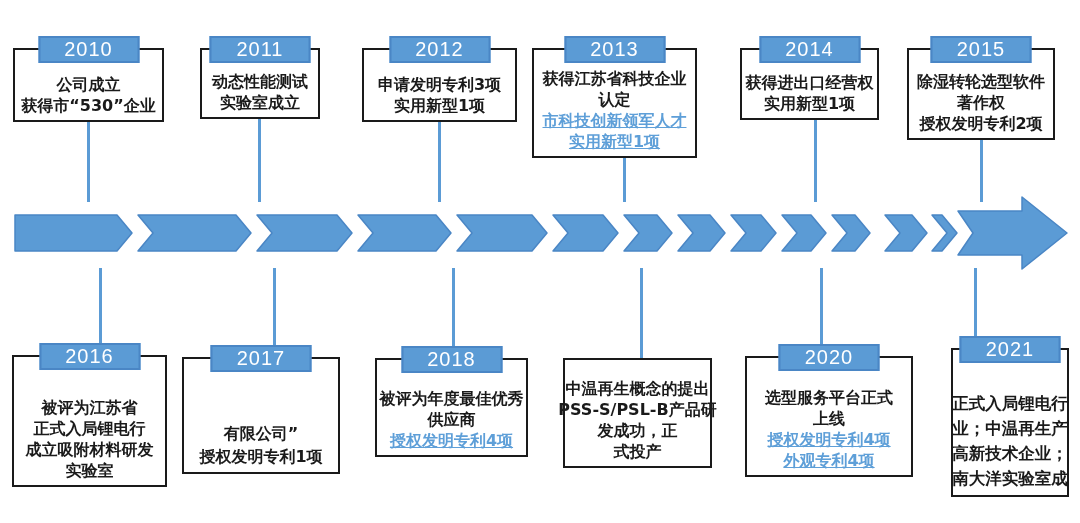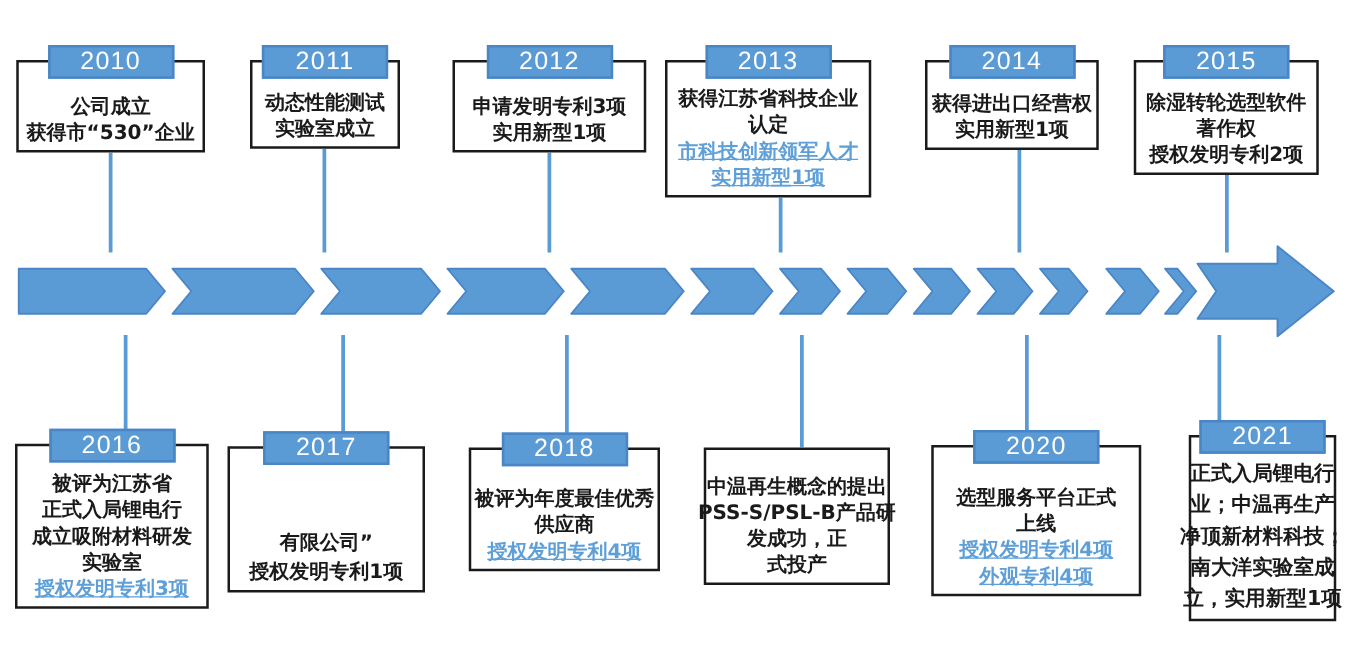--- a/index.html
+++ b/index.html
@@ -142,21 +142,20 @@
     <div class="line">著作权</div>
     <div class="line">授权发明专利2项</div>
   </div>
 
   <div class="milestone" style="left:12px;top:355px;width:155px;height:132px">
     <div class="year-tab">2016</div>
     <div class="line">被评为江苏省</div>
     <div class="line">正式入局锂电行</div>
     <div class="line">成立吸附材料研发</div>
     <div class="line">实验室</div>
-    <div class="line blue">授权发明专利3项</div>
   </div>
 
   <div class="milestone airy" style="left:182px;top:357px;width:158px;height:117px">
     <div class="year-tab">2017</div>
     <div class="line">有限公司”</div>
     <div class="line">授权发明专利1项</div>
   </div>
 
   <div class="milestone" style="left:375px;top:358px;width:153px;height:99px">
     <div class="year-tab">2018</div>
@@ -177,18 +176,17 @@
     <div class="line">选型服务平台正式</div>
     <div class="line">上线</div>
     <div class="line blue">授权发明专利4项</div>
     <div class="line blue">外观专利4项</div>
   </div>
 
   <div class="milestone wide-lh" style="left:951px;top:348px;width:118px;height:149px">
     <div class="year-tab">2021</div>
     <div class="line">正式入局锂电行</div>
     <div class="line">业；中温再生产</div>
-    <div class="line">净顶新材料科技；</div>
+    <div class="line">高新技术企业；</div>
     <div class="line">南大洋实验室成</div>
-    <div class="line">立，实用新型1项</div>
   </div>
 
 </div>
 
 </body></html>

